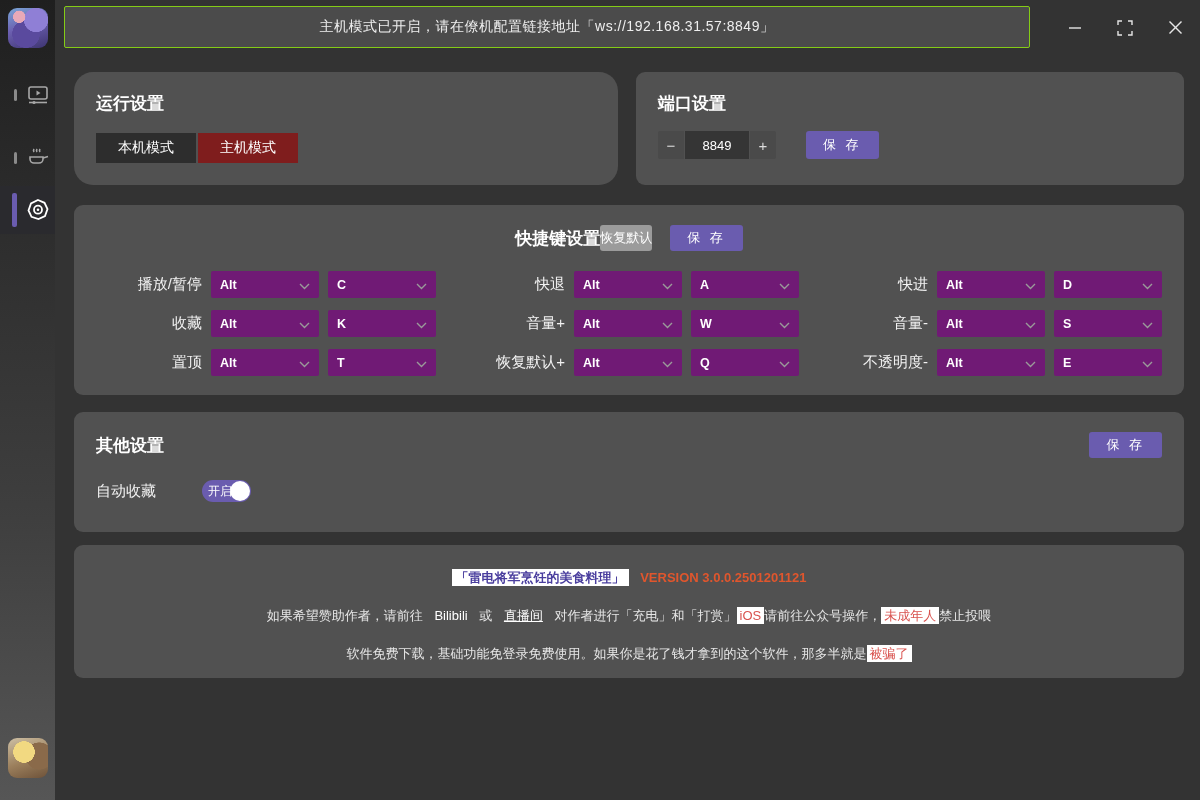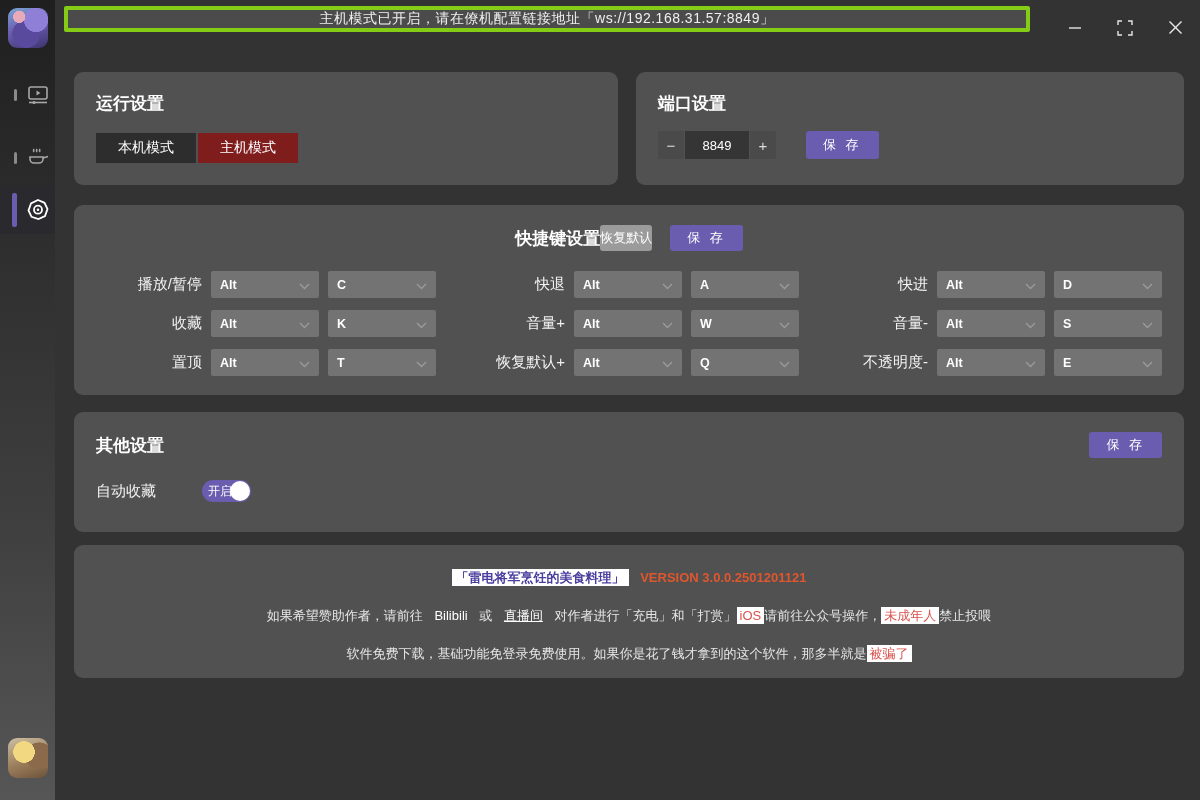--- a/index.html
+++ b/index.html
@@ -44,41 +44,41 @@
     background:#2a2a2e; height:48px;
   }
   .nav-item.active .tick { width:5px; height:34px; background:#6a5caf; margin-left:12px; }
   .nav-item.active .nicon { margin-left:7px; }
   .nav-item svg { stroke:#a7a7a7; }
   .nav-item.active svg { stroke:#ffffff; }
 
   
   .titlebar { position:absolute; left:55px; top:0; width:1145px; height:55px; }
   .notice {
-    position:absolute; left:9px; top:6px; width:966px; height:26px;
-    background:#4b4b4b; border:4px solid #84cc16; border-radius:2px;
+    position:absolute; left:9px; top:6px; width:966px; height:42px;
+    background:#4b4b4b; border:1px solid #84cc16; border-radius:2px;
     display:flex; align-items:center; justify-content:center;
     font-size:14px; color:#efefef; letter-spacing:.5px;
   }
   .win-btns {
     position:absolute; right:0; top:0; height:55px; display:flex; align-items:center;
   }
   .win-btn {
     width:50px; height:42px; display:flex; align-items:center; justify-content:center;
     cursor:pointer;
   }
 
   
   .content { position:absolute; left:55px; top:55px; width:1145px; height:745px; }
   .panel {
     position:absolute; background:#515151; border-radius:9px; padding:20px 22px;
   }
   .panel-title { font-size:17px; font-weight:bold; color:#ffffff; }
 
-  .panel-run  { left:19px;  top:17px; width:544px; height:113px; }
+  .panel-run  { left:19px;  top:17px; width:544px; height:113px;border-radius:19px; }
   .panel-port { left:581px; top:17px; width:548px; height:113px; }
   .panel-hot  { left:19px;  top:150px; width:1110px; height:190px; }
   .panel-oth  { left:19px;  top:357px; width:1110px; height:120px; }
   .panel-abt  { left:19px;  top:490px; width:1110px; height:133px; }
 
   
   .mode-group { margin-top:18px; display:flex; gap:2px; }
   .mode-btn {
     height:30px; padding:0 22px; display:flex; align-items:center; justify-content:center;
     font-size:14px; color:#fff; cursor:pointer; background:#2d2d2d;
@@ -113,21 +113,21 @@
     height:26px; padding:0 0; background:#9b9b9b; color:#fff; border:none;
     border-radius:3px; font-size:13px; cursor:pointer; font-family:inherit;
   }
   .hot-grid {
     margin-top:20px; display:grid;
     grid-template-columns:106px 108px 108px 120px 108px 108px 120px 108px 108px;
     column-gap:9px; row-gap:12px; align-items:center;text-align:right;
   }
   .hk-label { font-size:15px; color:#f2f2f2; }
   .select {
-    height:27px; background:#737373; border-radius:2px;
+    height:27px; background:#701a75; border-radius:2px;
     display:flex; align-items:center; justify-content:space-between;
     padding:0 9px; cursor:pointer;
   }
   .select .sel-text { font-size:12.5px; font-weight:bold; color:#fff; }
 
   
   .oth-head { display:flex; align-items:center; justify-content:space-between; }
   .oth-row { margin-top:22px; display:flex; align-items:center; }
   .oth-row .hk-label { width:106px; }
   .toggle {

